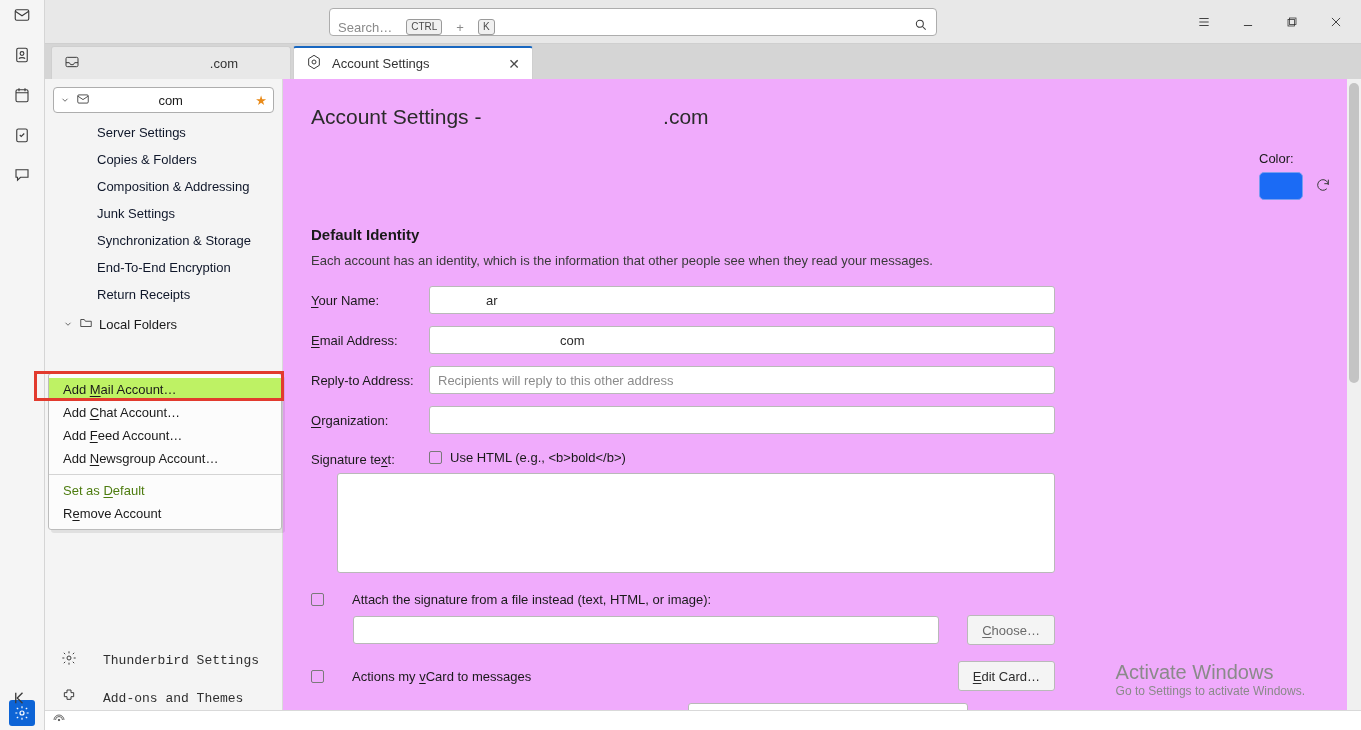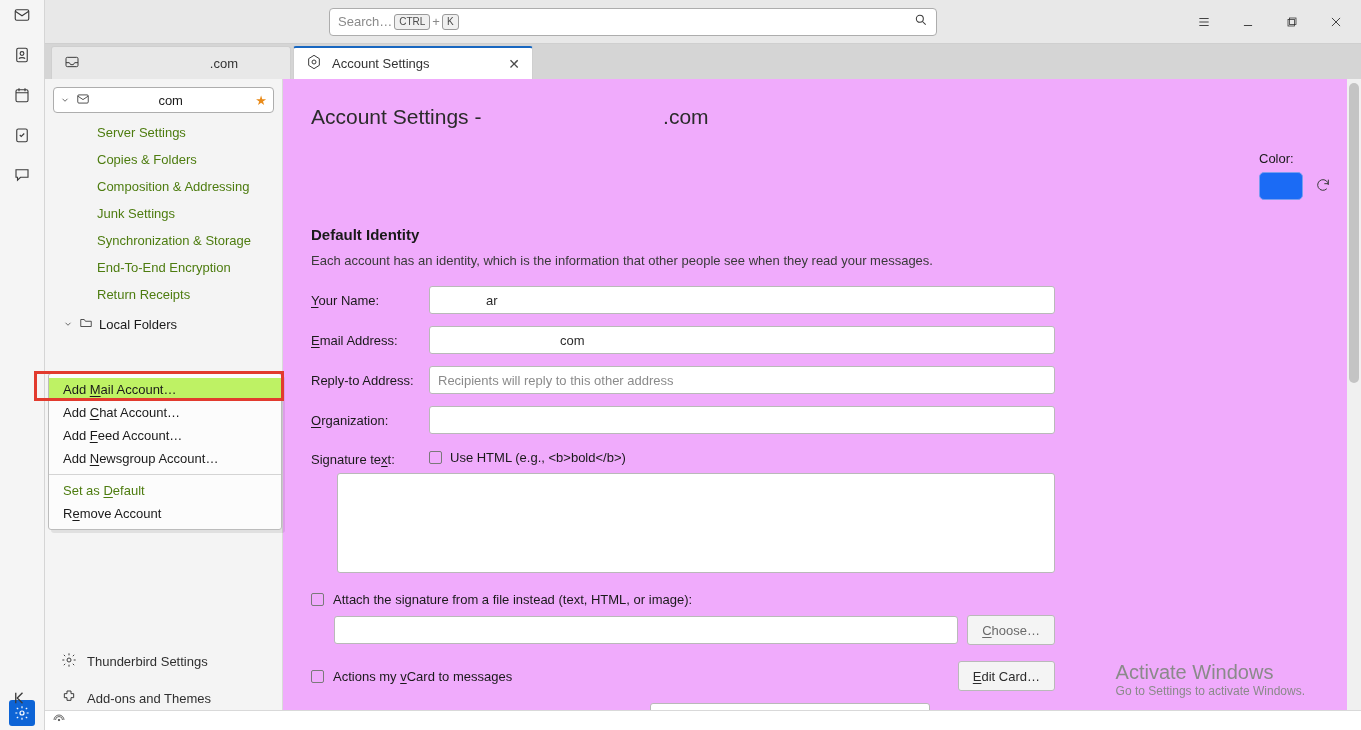--- a/index.html
+++ b/index.html
@@ -39,21 +39,21 @@
   .activity-bar .gear-active svg{width:16px;height:16px;stroke:#fff;fill:none;stroke-width:1.8;}
   .main-col{flex:1;display:flex;flex-direction:column;min-width:0;}
 
   
   .titlebar{
     height:44px;background:var(--chrome);display:flex;align-items:center;
     padding:0 8px;gap:8px;border-bottom:1px solid #cfcfcf;
   }
   .search-wrap{
     margin-left:276px;width:608px;height:28px;background:#fff;border:1px solid var(--border2);
-    border-radius:4px;display:flex;align-items:center;padding:0 8px;gap:2px;color:#8a8a8a;
+    border-radius:4px;display:flex;align-items:flex-end;padding:0 8px;gap:14px;color:#8a8a8a;
   }
   .search-wrap .ph{flex:0 0 auto;}
   .kbd{
     font-size:10px;border:1px solid #9a9a9a;border-radius:3px;padding:0 4px;background:#f0f0f0;color:#4b4b4b;
     font-family:inherit;line-height:14px;
   }
   .search-wrap .grow{flex:1;}
   .search-wrap .mag svg{width:14px;height:14px;stroke:#3b3b3b;fill:none;stroke-width:1.8;}
   .win-controls{margin-left:auto;display:flex;align-items:center;gap:30px;padding-right:10px;}
   .win-controls .wc{width:14px;height:14px;display:flex;align-items:center;justify-content:center;color:#2b2b2b;}
@@ -86,33 +86,33 @@
   }
   .acct-row{
     height:26px;border:1px solid var(--border2);border-radius:4px;background:#fff;
     display:flex;align-items:center;padding:0 6px;gap:6px;margin-bottom:4px;
   }
   .chev svg{width:10px;height:10px;stroke:#3b3b3b;fill:none;stroke-width:1.8;}
   .acct-row .star{margin-left:auto;color:#e98b1a;font-size:13px;}
   .acct-row .mailico svg{width:14px;height:14px;stroke:#3b3b3b;fill:none;stroke-width:1.5;}
   .sidebar-list{display:flex;flex-direction:column;}
   .sidebar-item{
-    padding:6px 4px 6px 44px;color:#4d7c0f;cursor:default;border-radius:3px;white-space:nowrap;
+    padding:6px 4px 6px 44px;color:#0f172a;cursor:default;border-radius:3px;white-space:nowrap;
   }
   .folders-row{display:flex;align-items:center;padding:6px 4px 6px 10px;gap:6px;}
   .folders-row .fico svg{width:14px;height:14px;stroke:#3b3b3b;fill:none;stroke-width:1.5;}
 
   .account-actions-btn{
     margin-top:6px;height:30px;background:#d8d8d8;border:1px solid #bfbfbf;border-radius:3px;
     display:flex;align-items:center;justify-content:center;gap:70px;padding:0 10px;position:relative;
   }
   .account-actions-btn .chev-r{position:absolute;right:10px;}
 
   .sidebar .spacer{flex:1;}
-  .sidebar .bottom-link{display:flex;align-items:center;gap:10px;padding:8px 4px 8px 8px;color:#2f2f2f;}
+  .sidebar .bottom-link{display:flex;align-items:center;gap:26px;padding:8px 4px 8px 8px;color:#2f2f2f;font-family:Liberation Mono, monospace;}
   .bottom-link .bico svg{width:16px;height:16px;stroke:#3b3b3b;fill:none;stroke-width:1.5;}
 
   
   .context-menu{
     position:absolute;left:48px;top:373px;width:234px;background:#fcfcfc;border:1px solid #bcbcbc;
     border-radius:3px;box-shadow:3px 3px 0 rgba(0,0,0,0.08);padding:4px 0;z-index:50;
   }
   .context-menu .mi{padding:4px 14px;white-space:nowrap;}
   .context-menu .mi.hovered{background:#bef264;}
   .context-menu .mi.disabled{color:#4d7c0f;}
@@ -148,21 +148,21 @@
   h2.section{font-size:15px;font-weight:700;margin:0 0 10px 0;}
   p.desc{margin:0 0 18px 0;color:#3a3a3a;}
   .form-grid{display:grid;grid-template-columns:112px 1fr;row-gap:12px;column-gap:6px;align-items:center;max-width:744px;}
   .form-grid .inp{width:100%;}
   .sig-row{display:flex;align-items:center;gap:8px;margin-top:4px;margin-bottom:8px;}
   .chk{width:13px;height:13px;border:1px solid #7a7a7a;border-radius:2px;display:inline-block;}
   textarea.sig{
     width:718px;height:100px;margin-left:26px;border:1px solid #b9b9b9;border-radius:3px;
     resize:none;font-family:inherit;font-size:13px;padding:6px;
   }
-  .line-row{display:flex;align-items:center;gap:9px;margin-top:16px;max-width:744px;}
+  .line-row{display:flex;align-items:center;gap:28px;margin-top:16px;max-width:744px;}
   .line-row .inp.fill{flex:1;}
   .btn{
     height:30px;border:1px solid #b9b9b9;border-radius:3px;background:#f4f4f4;padding:0 14px;
     display:inline-flex;align-items:center;font-family:inherit;font-size:13px;color:#6a6a6a;
   }
   .btn.enabled{color:#2b2b2b;}
 
   
   .statusbar{
     position:absolute;left:45px;right:0;bottom:0;height:20px;background:#fff;border-top:1px solid #d9d9d9;

